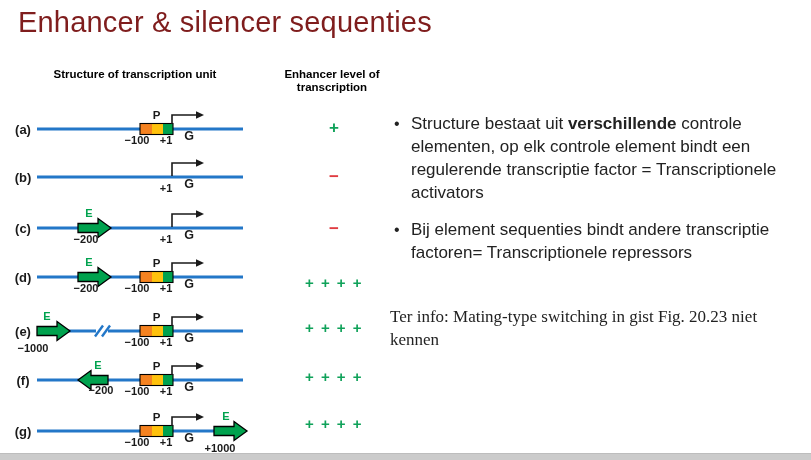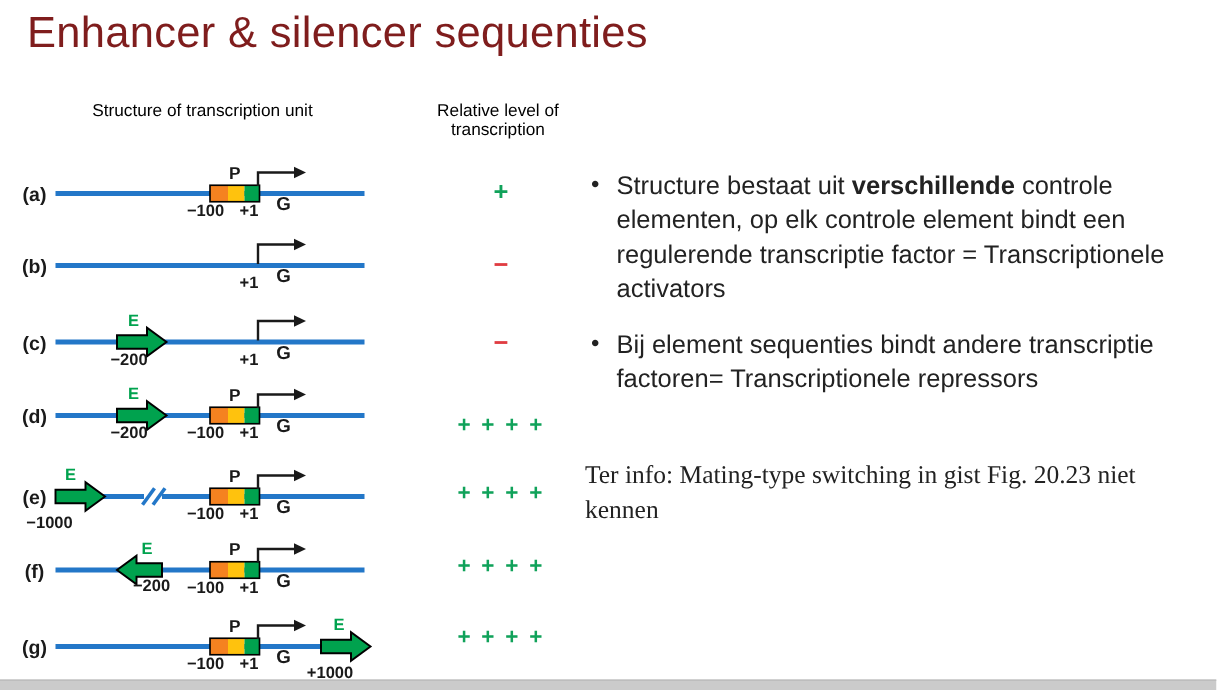--- a/index.html
+++ b/index.html
@@ -6,21 +6,21 @@
   html,body { width:811px; height:460px; }
   body {
     position:relative; width:811px; height:460px; overflow:hidden;
     background:#ffffff; font-family:"Liberation Sans", sans-serif; color:#1a1a1a;
   }
   .title {
     position:absolute; left:18px; top:6px; font-size:29px; font-weight:400;
     letter-spacing:0.2px; color:#7f1d1d;
   }
   .col-header {
-    position:absolute; font-size:11.5px; font-weight:normal; text-align:center;
+    position:absolute; font-size:11.5px; font-weight:bold; text-align:center;
     line-height:13px; color:#000;
   }
   #struct-header { left:35px; top:68px; width:200px; }
   #level-header  { left:276px; top:68px; width:112px; }
   .notes {
     position:absolute; left:390px; top:112px; width:414px;
     font-size:17px; line-height:23px; color:#222;
   }
   .notes ul { list-style:none; }
   .notes li { position:relative; padding-left:21px; margin-bottom:14px; }
@@ -33,21 +33,21 @@
   #diagram { position:absolute; left:0; top:100px; }
   b { font-weight:bold; }
 </style>
 </head>
 <body>
 
 <div class="title">Enhancer &amp; silencer sequenties</div>
 
 <div class="col-header" id="struct-header">Structure of transcription unit</div>
 <div class="col-header" id="level-header">
-  <span>Relative level of</span><br>
+  <span>Enhancer level of</span><br>
   <span>transcription</span>
 </div>
 
 <svg id="diagram" width="420" height="360" viewBox="0 100 420 360" xmlns="http://www.w3.org/2000/svg">
     <text x="23" y="134" fill="#1a1a1a" font-size="13" font-weight="bold" text-anchor="middle" font-family="&quot;Liberation Sans&quot;, sans-serif">(a)</text>
     <line x1="37" y1="129" x2="243" y2="129" stroke="#2377C8" stroke-width="3.2"></line>
     <rect x="140" y="123.5" width="12" height="11" fill="#F58220"></rect>
     <rect x="152" y="123.5" width="11" height="11" fill="#FFC20D"></rect>
     <rect x="163" y="123.5" width="10" height="11" fill="#00A24E"></rect>
     <rect x="140" y="123.5" width="33" height="11" fill="none" stroke="#000" stroke-width="1.1"></rect>

